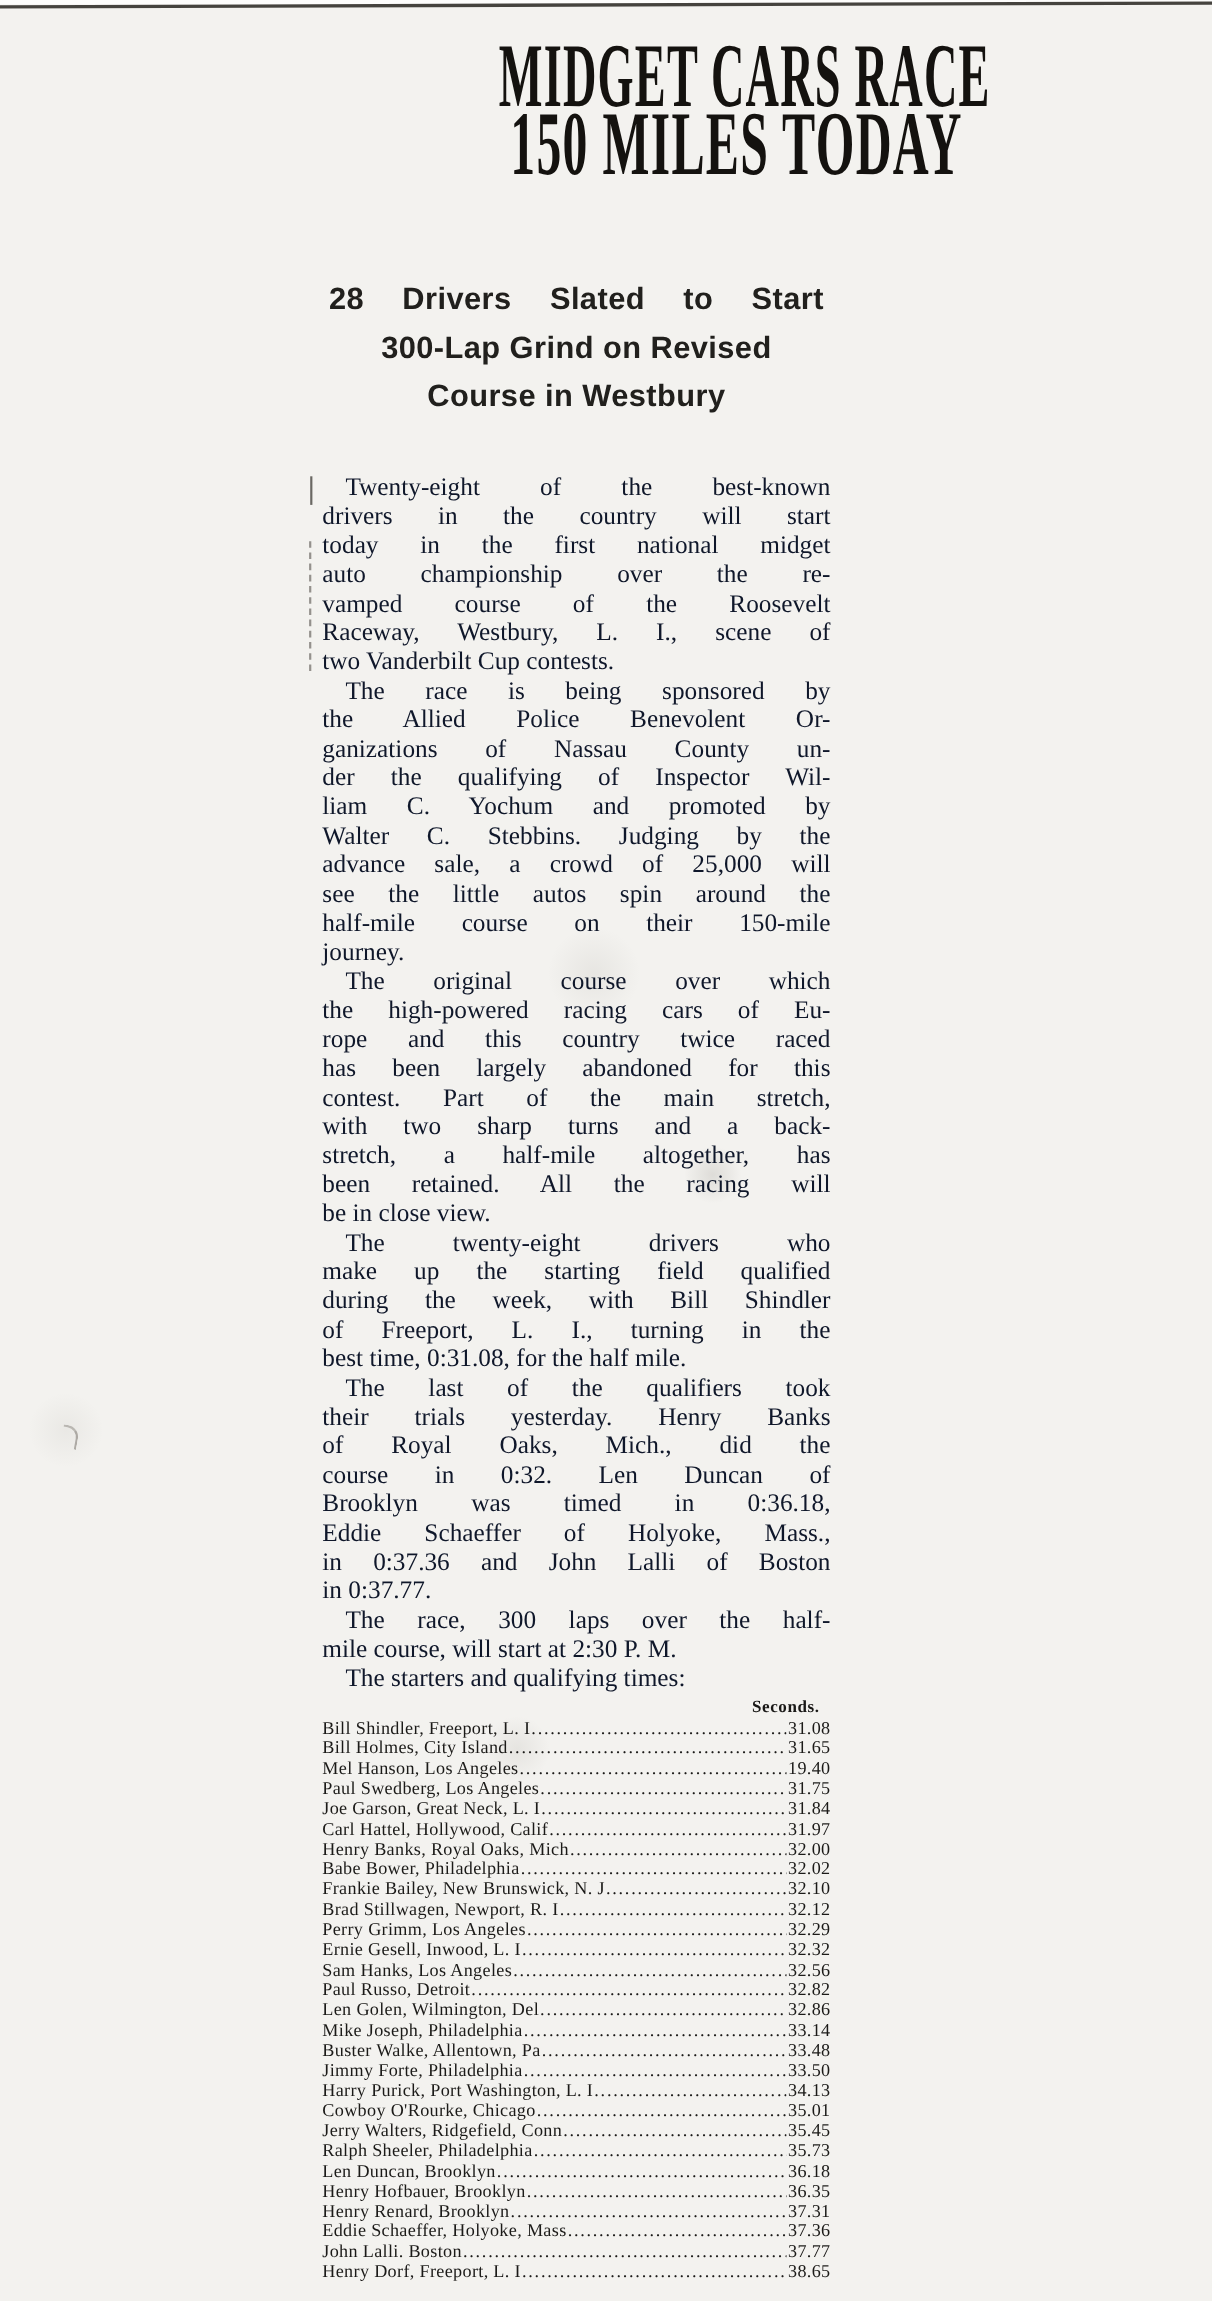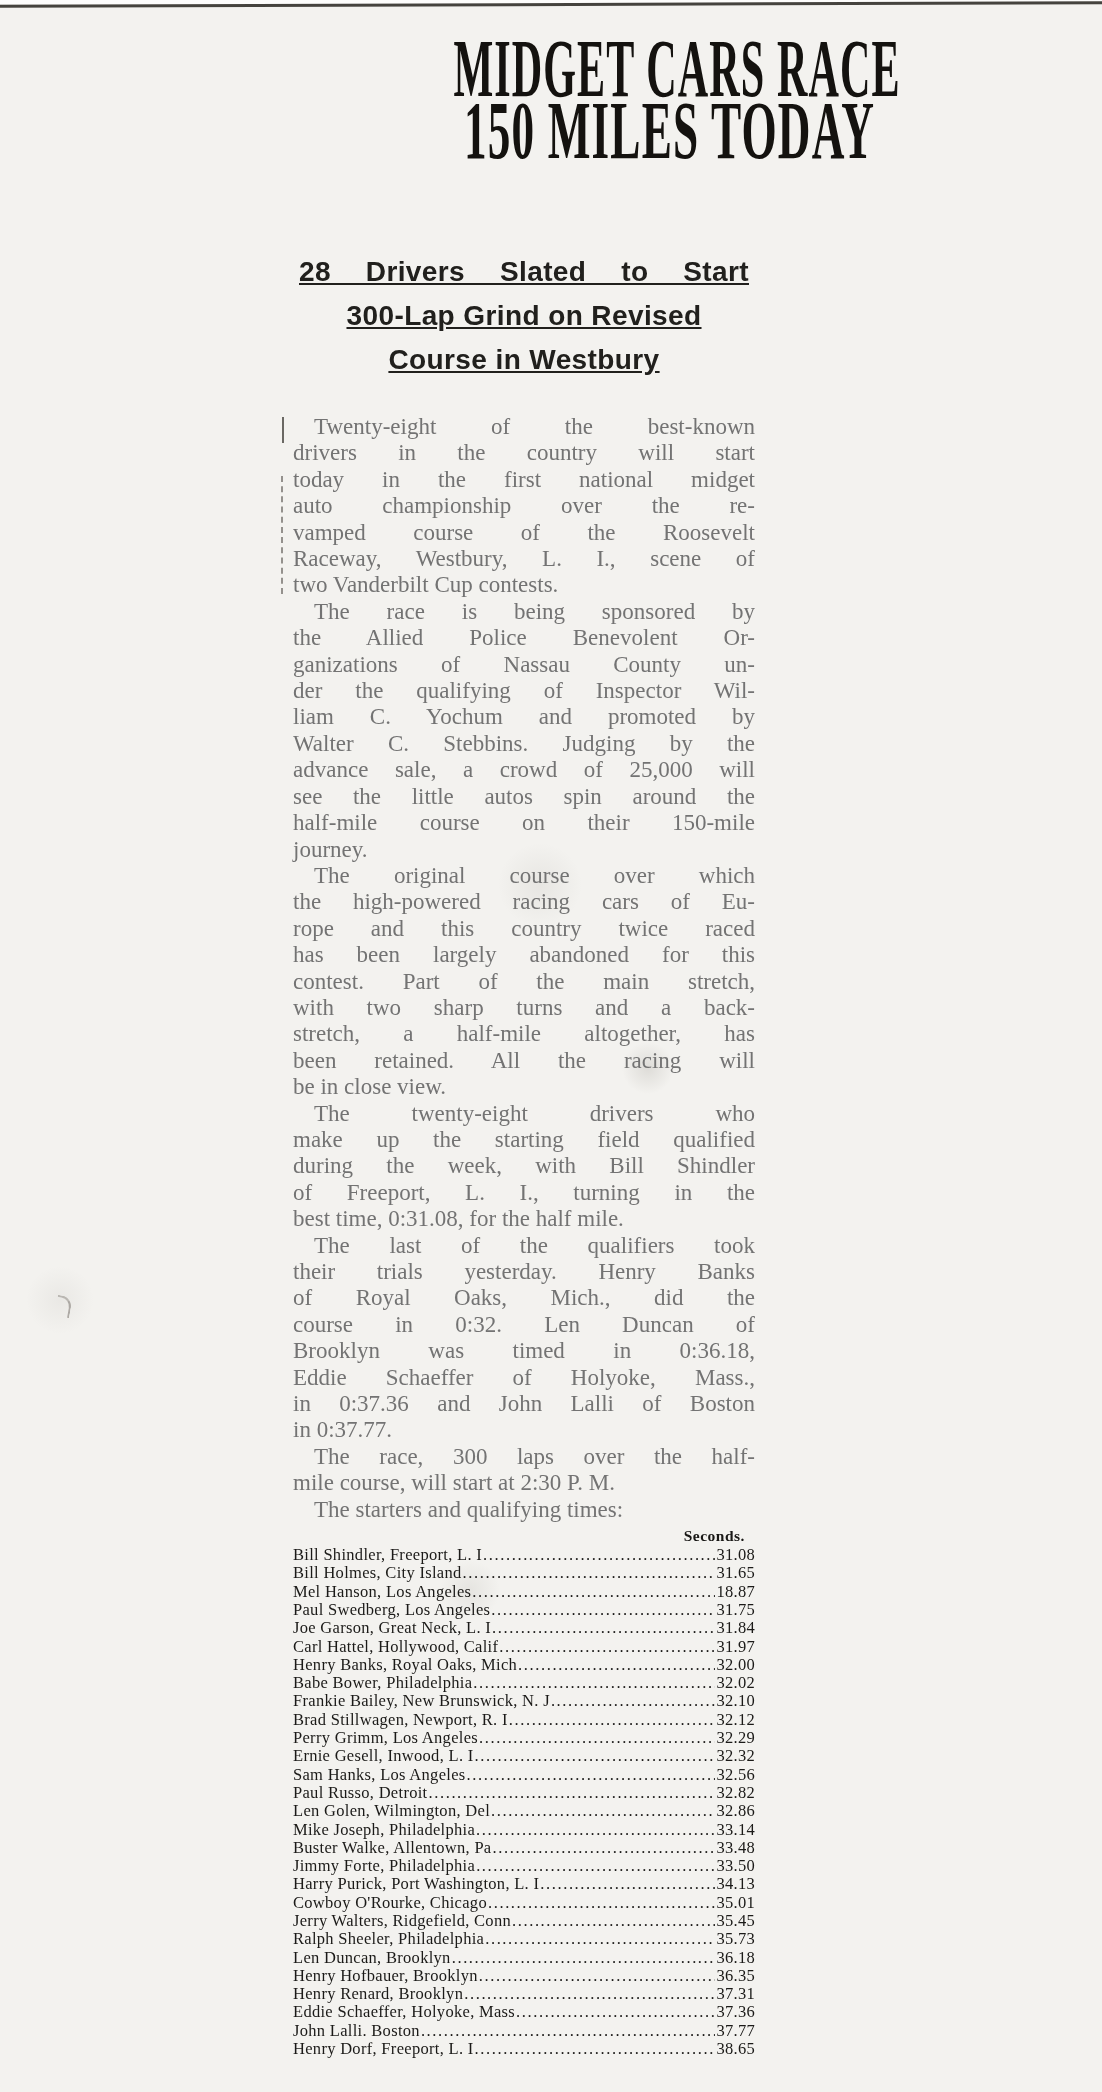--- a/index.html
+++ b/index.html
@@ -50,21 +50,21 @@
     font-family:"Liberation Sans", sans-serif;
     font-weight:700;
     font-size:28px; line-height:44px;
     color:#21201d;
     text-align:center;
     letter-spacing:.4px;
   }
   .sub-justify { text-align:justify; text-align-last:justify; padding:0 6px; }
 
   
-  .body-text { margin-top:32px; font-size:23px; line-height:26.4px; color:#737373; }
+  .body-text { margin-top:48px; font-size:23px; line-height:26.4px; color:#0f172a; }
   .para { position:relative; }
   .line { text-align:justify; text-align-last:justify; }
   .line.last { text-align-last:left; }
   .line.indent { text-indent:21px; }
   
   .para.p1::before { content:""; position:absolute; left:-11px; top:3px; height:26px;
                      width:2px; background:rgba(60,57,52,.75); }
   .para.p1::after  { content:""; position:absolute; left:-12px; top:62px; height:118px;
                      border-left:2px dashed rgba(70,66,60,.55); }
 
@@ -89,21 +89,21 @@
 
   <header class="headline">
     <div class="hl-line hl1">
       <span>MIDGET CARS RACE</span>
     </div>
     <div class="hl-line hl2">
       <span>150 MILES TODAY</span>
     </div>
   </header>
 
-  <h2 class="subhead" style="margin-bottom:0;text-decoration:underline;">
+  <h2 class="subhead" style="margin-bottom:0;">
     <div class="sub-justify">28 Drivers Slated to Start</div>
     <div>300-Lap Grind on Revised</div>
     <div>Course in Westbury</div>
   </h2>
 
   <section class="body-text" id="paragraphs">
       <div class="para p1">
         <div class="line indent">Twenty-eight of the best-known</div>
         <div class="line">drivers in the country will start</div>
         <div class="line">today in the first national midget</div>
@@ -170,21 +170,21 @@
         <span class="time">31.08</span>
       </div>
       <div class="row">
         <span class="name">Bill Holmes, City Island</span>
         <span class="leader"></span>
         <span class="time">31.65</span>
       </div>
       <div class="row">
         <span class="name">Mel Hanson, Los Angeles</span>
         <span class="leader"></span>
-        <span class="time">18.87</span>
+        <span class="time">19.40</span>
       </div>
       <div class="row">
         <span class="name">Paul Swedberg, Los Angeles</span>
         <span class="leader"></span>
         <span class="time">31.75</span>
       </div>
       <div class="row">
         <span class="name">Joe Garson, Great Neck, L. I</span>
         <span class="leader"></span>
         <span class="time">31.84</span>

